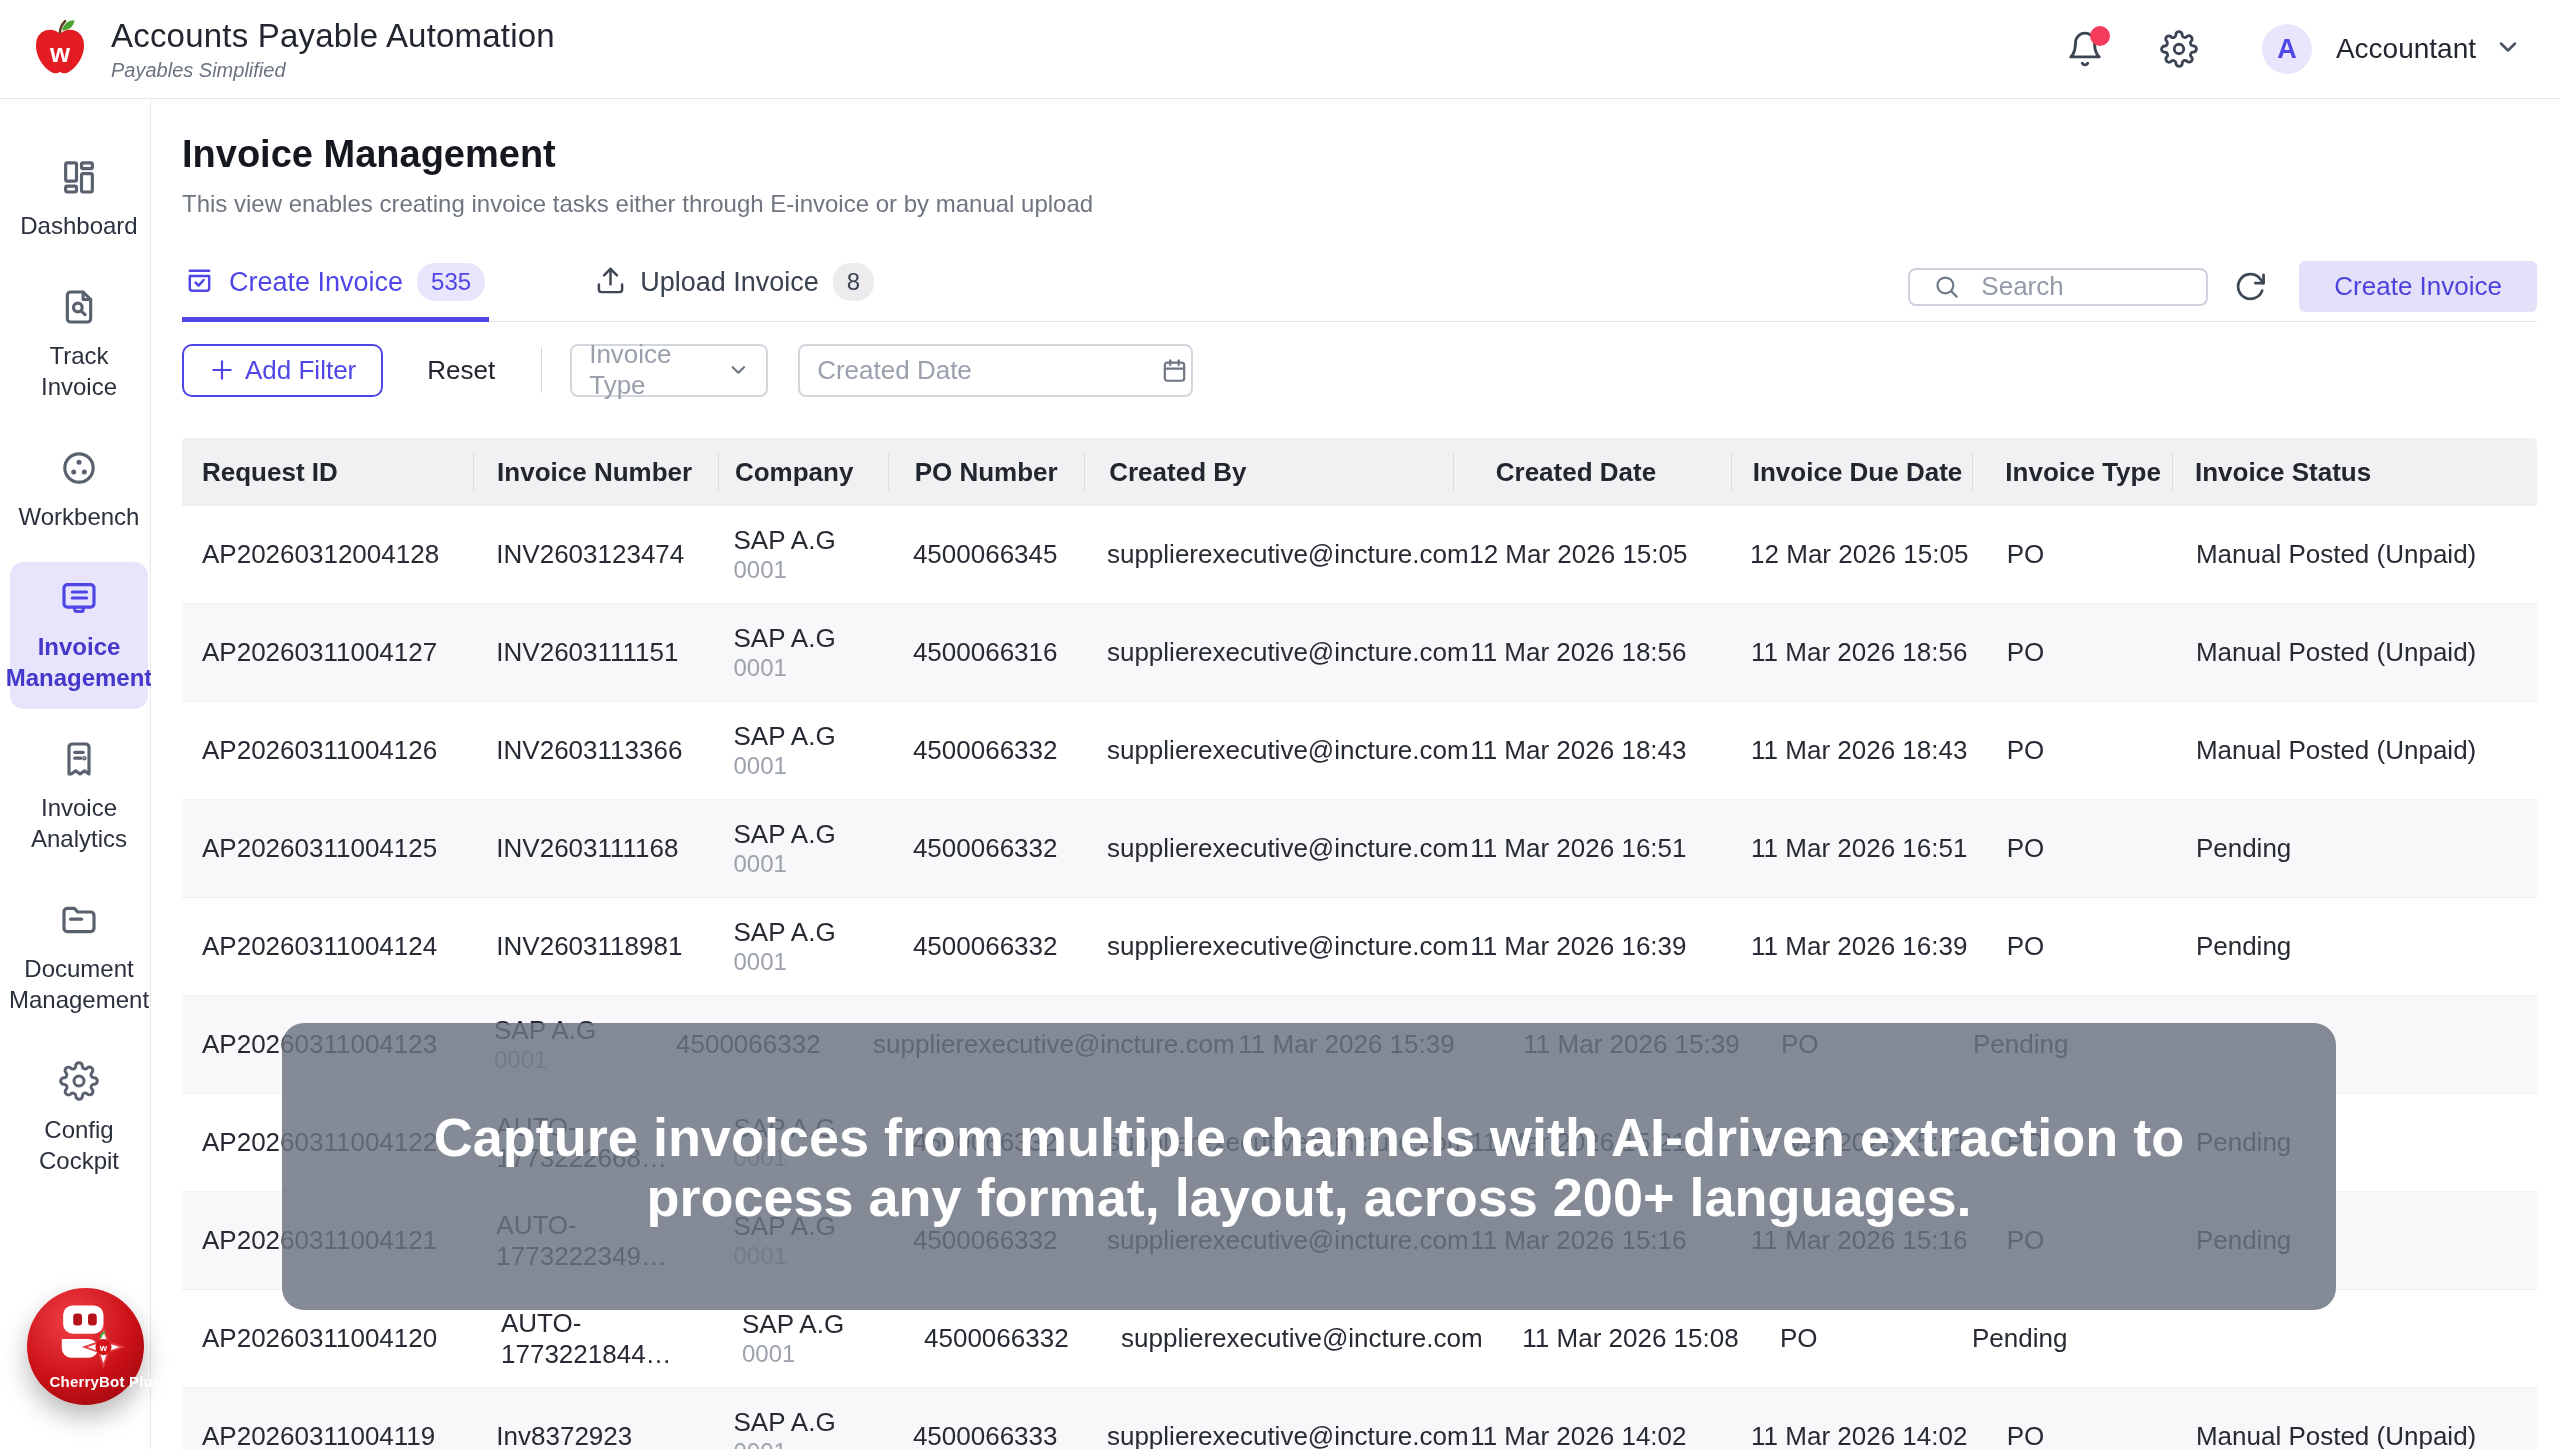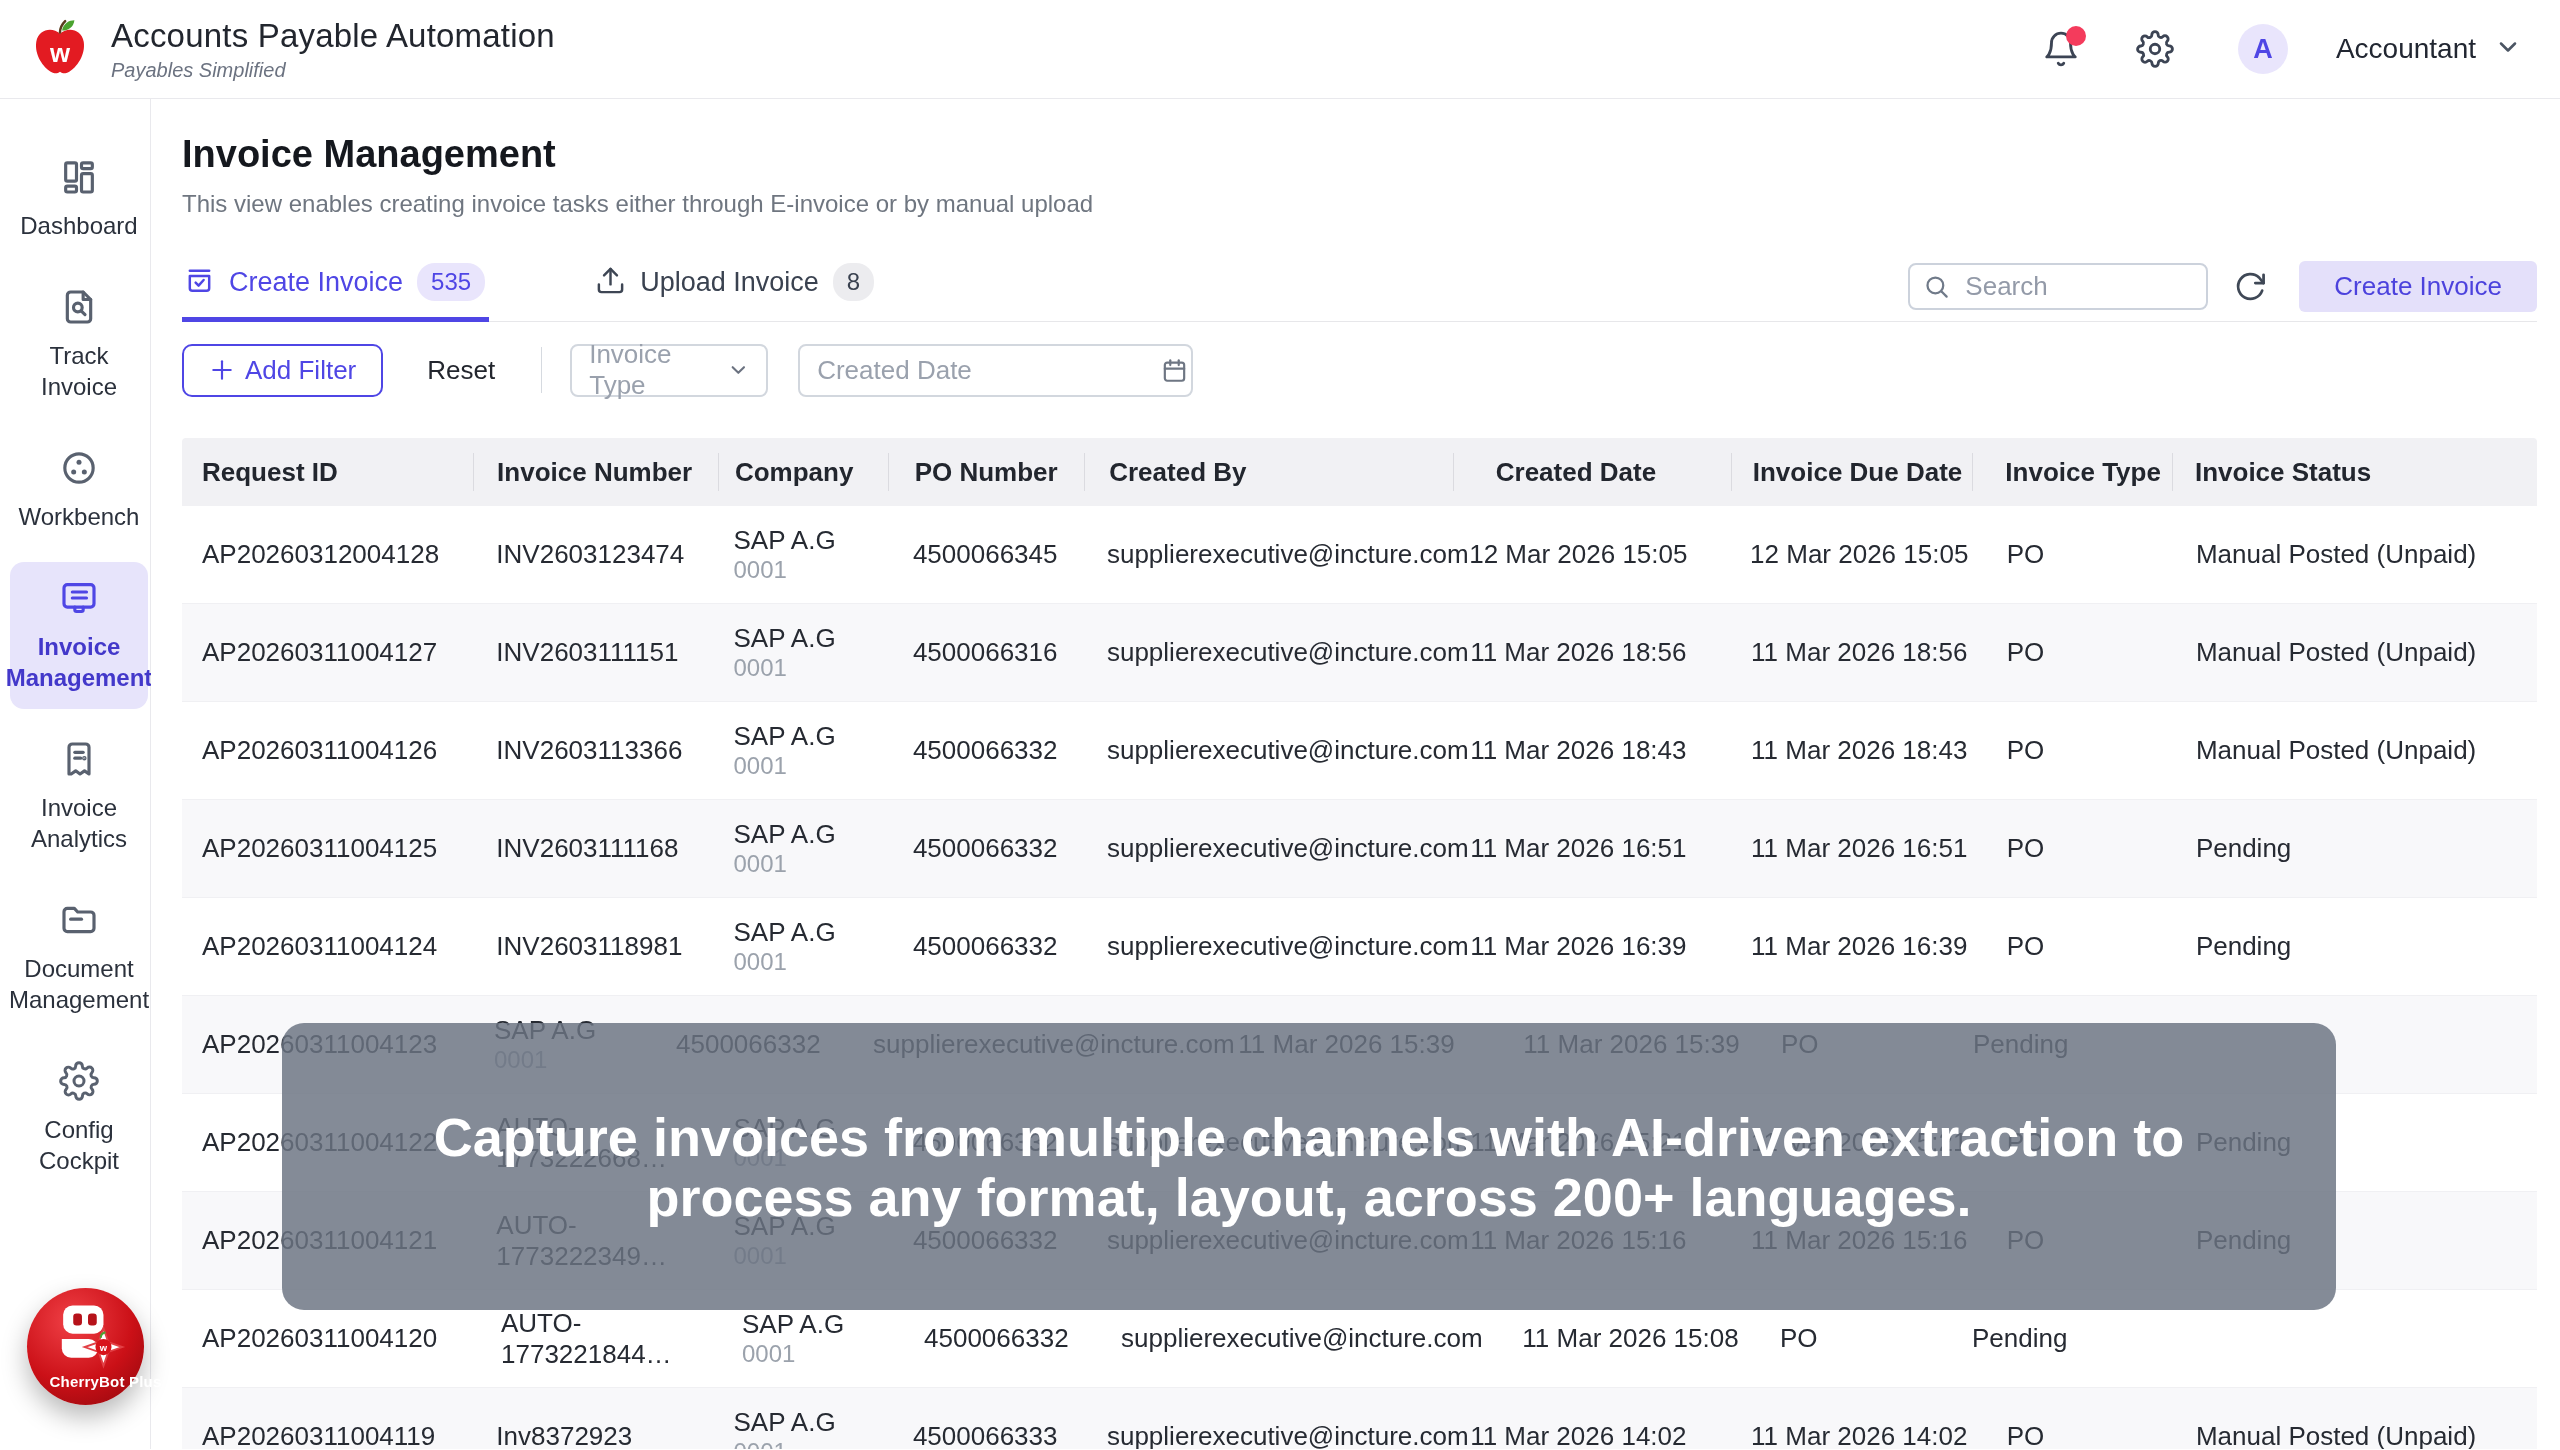--- a/index.html
+++ b/index.html
@@ -16,21 +16,21 @@
   .brand-tagline { font-size:20px; font-style:italic; color:#6b7280; margin-top:4px; }
   .topbar-right { display:flex; align-items:center; }
   .icon-btn { background:none; border:none; cursor:pointer; position:relative; display:flex; color:#3c4454; }
   .icon-btn svg { width:38px; height:38px; }
   .bell-wrap { margin-right:56px; }
   .bell-dot { position:absolute; top:-4px; right:-6px; width:20px; height:20px; border-radius:50%; background:#f43b5c; }
   .gear-wrap { margin-right:64px; }
   .user-menu { display:flex; align-items:center; cursor:pointer; }
   .avatar { width:50px; height:50px; border-radius:50%; background:#e9e5fc; color:#4f46e5;
     font-size:27px; font-weight:700; display:flex; align-items:center; justify-content:center; margin-right:24px; }
-  .user-role { font-size:28px; color:#222732; font-weight:500; margin-right:18px;margin-left:24px; }
+  .user-role { font-size:28px; color:#222732; font-weight:500; margin-right:18px; }
   .chev svg { width:28px; height:28px; color:#4b5563; }
 
   
   .shell { display:flex; height:1350px; }
   .sidebar { width:151px; border-right:1px solid #e9e9ed; padding-top:42px; display:flex;
     flex-direction:column; align-items:center; background:#fff; flex-shrink:0; }
   .side-item { width:138px; padding:16px 4px; margin-bottom:14px; display:flex; flex-direction:column;
     align-items:center; text-align:center; cursor:pointer; border-radius:14px; color:#59616f;margin-left:8px; }
   .side-item svg { width:40px; height:40px; }
   .side-label { font-size:24px; line-height:31px; color:#2b313c; margin-top:9px; }
@@ -47,22 +47,22 @@
   .tab { display:flex; align-items:center; gap:14px; padding:0 4px 16px 2px;
     border-bottom:5px solid transparent; cursor:pointer; color:#3e4654; }
   .tab.active { border-bottom-color:#4f46e5; color:#4f46e5; }
   .tab svg { width:31px; height:31px; }
   .tab-label { font-size:27px; font-weight:500; color:#3a4250; }
   .tab.active .tab-label { color:#4f46e5; }
   .tab-badge { font-size:24px; padding:5px 14px; border-radius:18px; background:#ececef; color:#3a4250; }
   .tab.active .tab-badge { background:#e9e5fc; color:#4f46e5; }
 
   .tabs-right { position:absolute; right:0; bottom:9px; display:flex; align-items:center; }
-  .search-box { width:300px; height:47px; border:2px solid #ccd2dc; border-radius:8px;
-    display:flex; align-items:center; padding:0 13px; gap:15px; margin-right:26px; background:#fff; }
+  .search-box { width:300px; height:38px; border:2px solid #ccd2dc; border-radius:8px;
+    display:flex; align-items:center; padding:0 23px; gap:21px; margin-right:26px; background:#fff; }
   .search-box svg { width:27px; height:27px; color:#707a89; flex-shrink:0; }
   .search-box input { border:none; outline:none; font-size:26px; color:#2a2e36; width:100%; background:transparent; font-family:inherit; }
   .search-box input::placeholder { color:#939aa8; }
   .refresh-btn { margin-right:32px; color:#3f4856; }
   .refresh-btn svg { width:33px; height:33px; }
   .create-btn { height:51px; padding:0 35px; background:#e4e0fa; color:#4c42dd; border:none;
     border-radius:6px; font-size:26px; font-weight:500; cursor:pointer; font-family:inherit; }
 
   .filter-row { margin-top:15px; display:flex; align-items:center; height:66px; }
   .add-filter-btn { display:flex; align-items:center; gap:10px; border:2px solid #4f46e5; color:#4f46e5;

